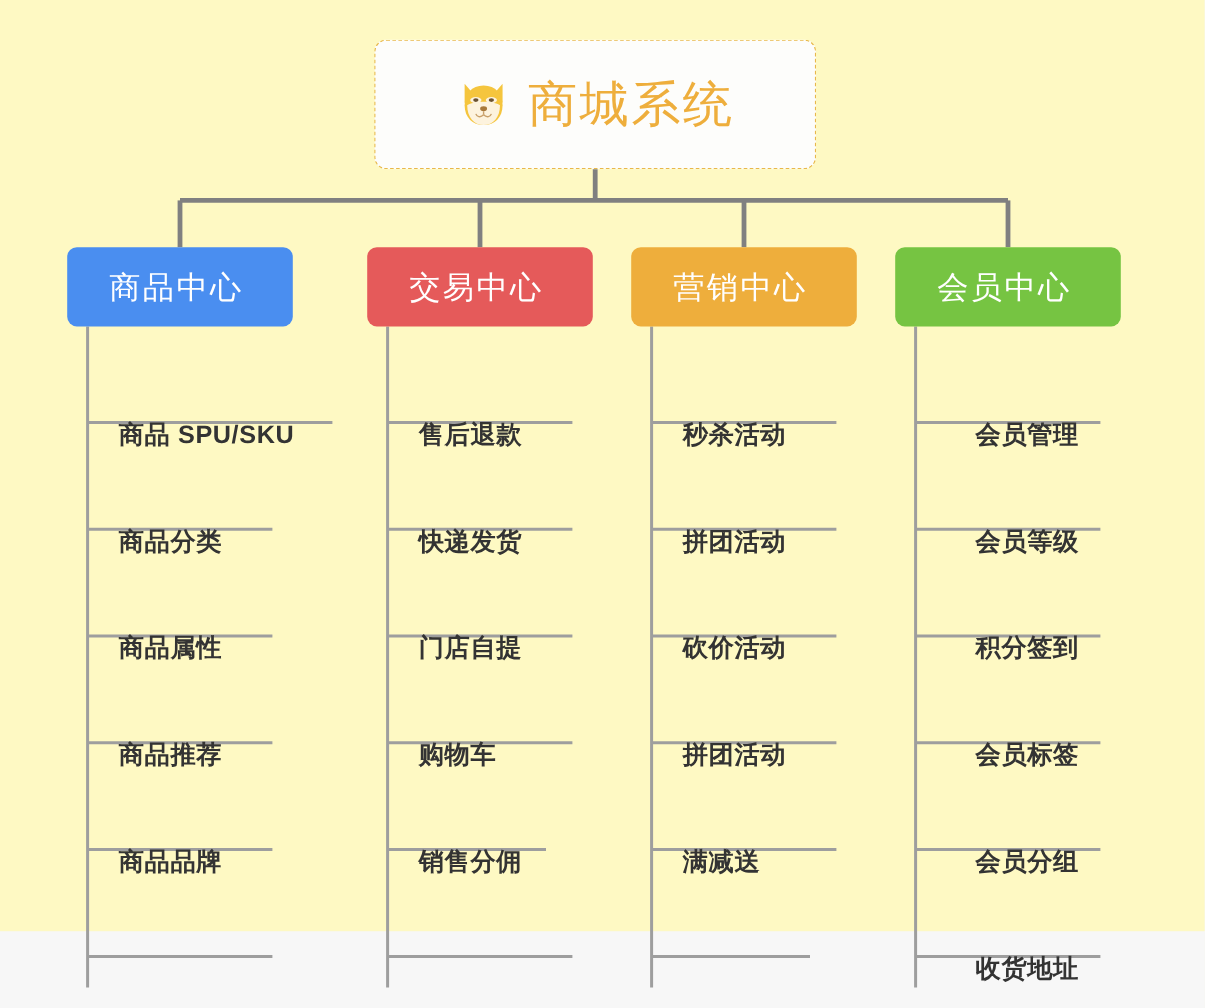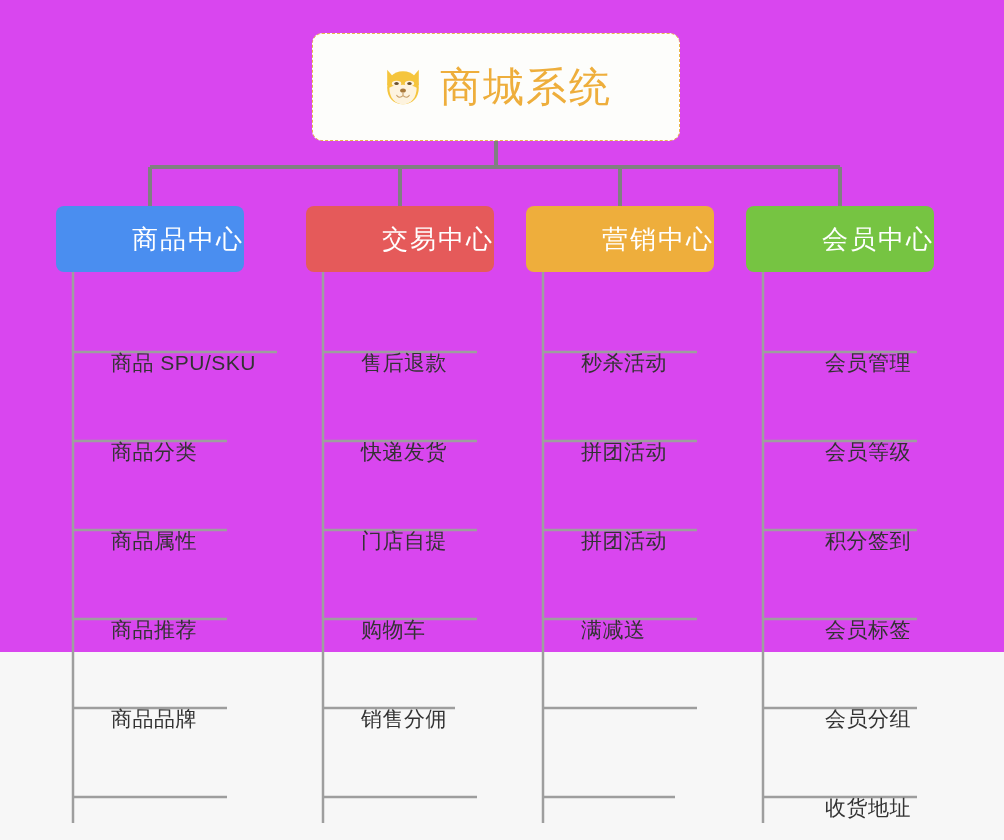--- a/index.html
+++ b/index.html
@@ -8,22 +8,22 @@
     width: 1004px;
     height: 840px;
     background: #f7f7f7;
     font-family: "Liberation Sans", "DejaVu Sans", sans-serif;
     overflow: hidden;
   }
 
   #canvas {
     position: relative;
     width: 1004px;
-    height: 652px;
-    background: #d946ef;
+    height: 776px;
+    background: #fef9c3;
   }
 
   
   #connectors {
     position: absolute;
     left: 0; top: 0;
     width: 1004px; height: 840px;
     pointer-events: none;
   }
 
@@ -59,22 +59,23 @@
 
   
   .category-box {
     position: absolute;
     top: 206px;
     width: 188px;
     height: 66px;
     border-radius: 8px;
     display: flex;
     align-items: center;
-    justify-content: flex-end;
+    justify-content: flex-start;
     z-index: 3;
+    padding-left: 35px;
   }
   .category-label {
     color: #ffffff;
     font-size: 26px;
     letter-spacing: 2px;
     line-height: 1;
     white-space: nowrap;
   }
 
   
@@ -82,22 +83,23 @@
     position: absolute;
     top: 290px;
     width: 230px;
     z-index: 2;
   }
   .leaf-item {
     position: relative;
     height: 89px;
     display: flex;
     align-items: flex-end;
-    padding-left: 38px;
+    padding-left: 26px;
     padding-bottom: 6px;
+    font-weight: bold;
   }
   .leaf-label {
     font-size: 21px;
     color: #333333;
     line-height: 1;
     white-space: nowrap;
     letter-spacing: 0.5px;
   }
 </style>
 </head>
@@ -222,20 +224,23 @@
   </div>
 
   <div class="leaf-column" style="left:543px;">
     <div class="leaf-item">
         <span class="leaf-label">秒杀活动</span>
       </div>
     <div class="leaf-item">
         <span class="leaf-label">拼团活动</span>
       </div>
     <div class="leaf-item">
+        <span class="leaf-label">砍价活动</span>
+      </div>
+    <div class="leaf-item">
         <span class="leaf-label">拼团活动</span>
       </div>
     <div class="leaf-item">
         <span class="leaf-label">满减送</span>
       </div>
   </div>
 
   <div class="leaf-column" style="left:763px;margin-left:24px;">
     <div class="leaf-item">
         <span class="leaf-label">会员管理</span>

